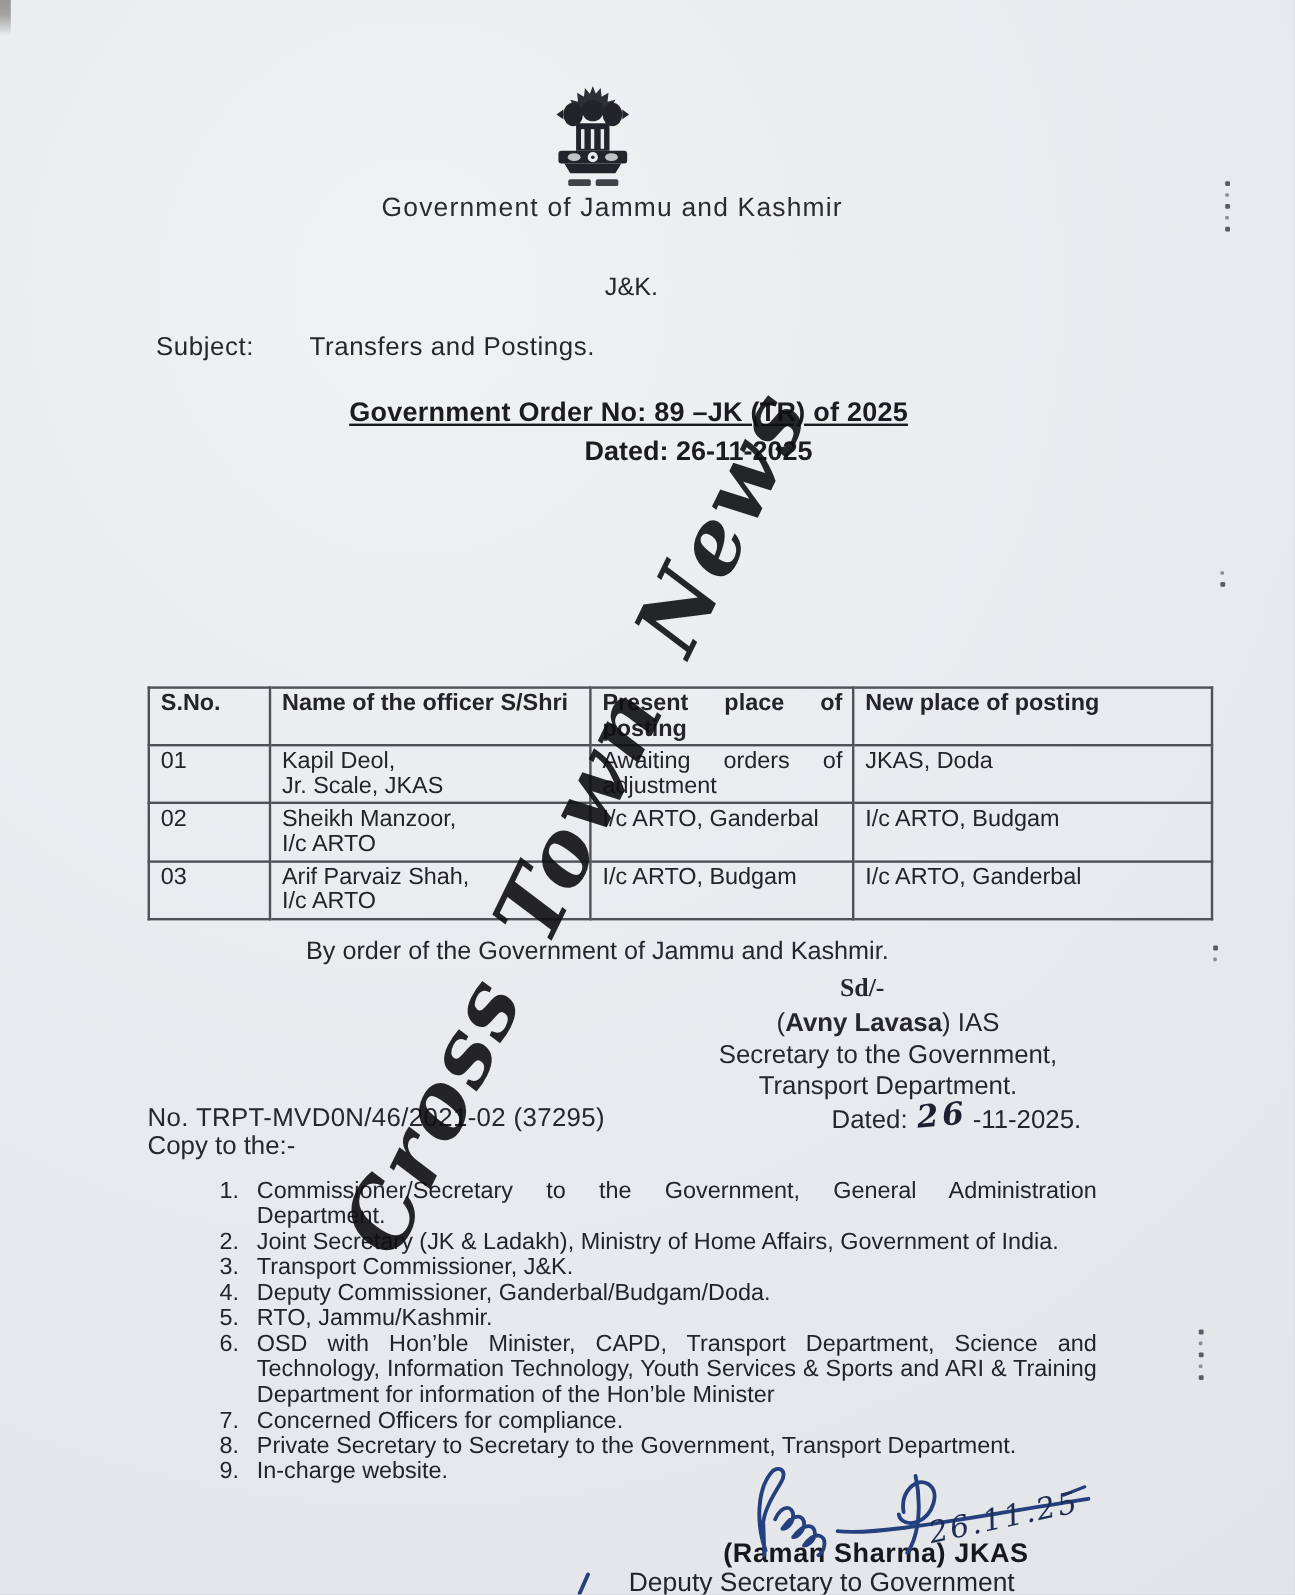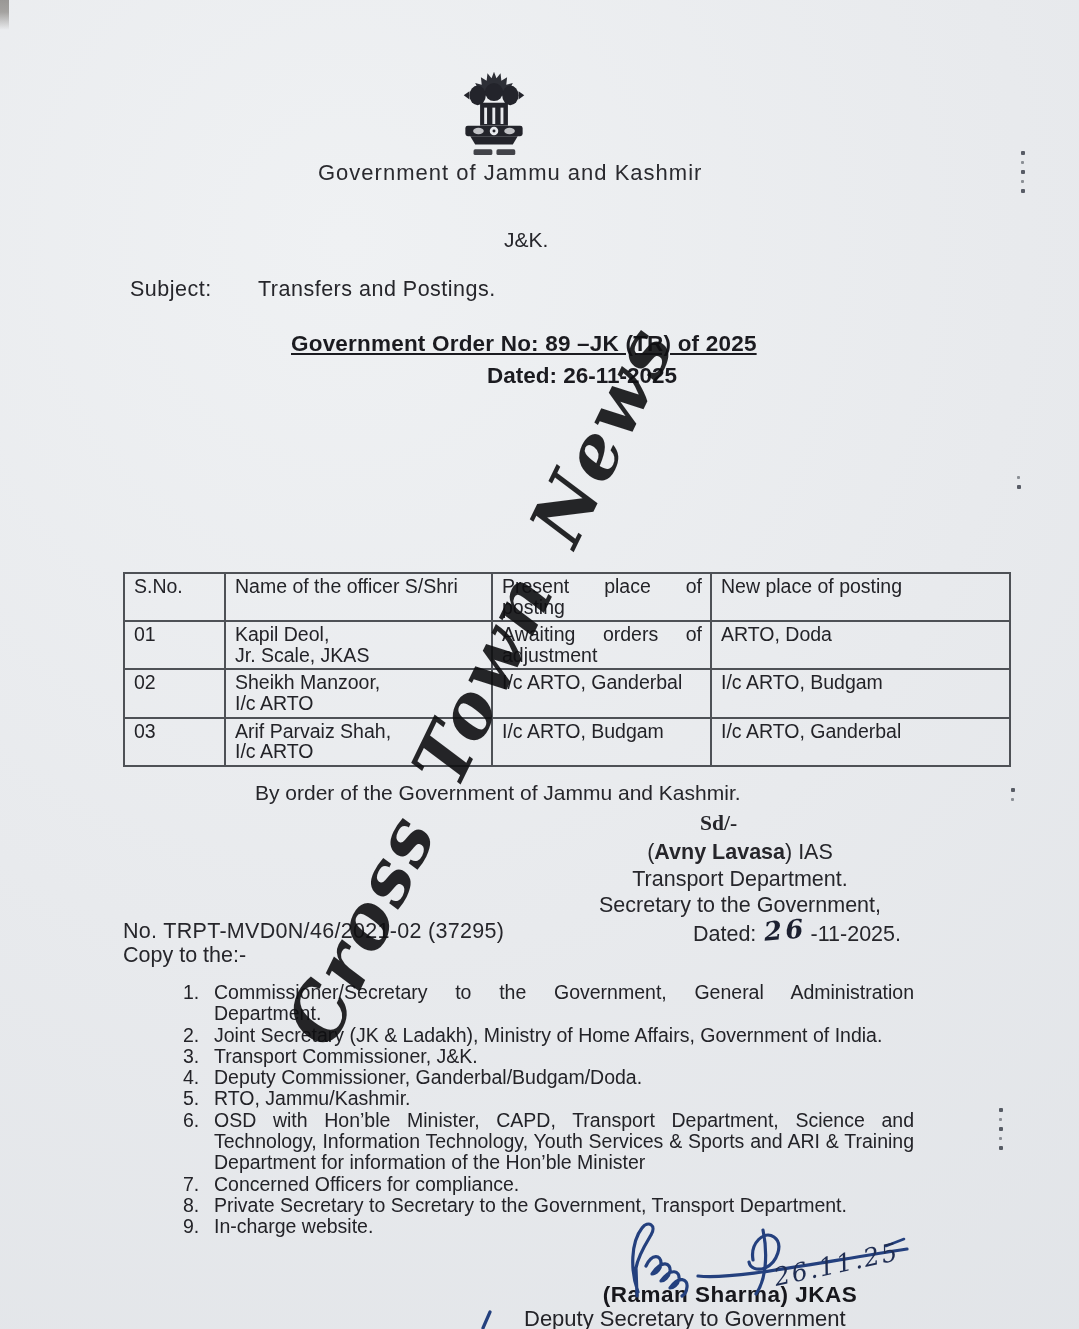--- a/index.html
+++ b/index.html
@@ -22,21 +22,21 @@
   
   .body-par{left:126px;top:420px;width:802px;font-size:21.5px;line-height:37.5px;color:#222227;}
   .jline{text-align:justify;text-align-last:justify;}
   .indent{padding-left:128px;}
   
   .gov-table{position:absolute;left:123px;top:572px;border-collapse:collapse;table-layout:fixed;z-index:10;}
   .gov-table th,.gov-table td{
     border:2px solid #4e5156;vertical-align:top;padding:2px 8px 3px 9px;
     font-size:19.5px;line-height:20.6px;color:#232328;
   }
-  .gov-table th{font-weight:normal;text-align:justify;}
+  .gov-table th{font-weight:bold;text-align:justify;}
   .cell-name{white-space:pre-line;}
   .c-sno{width:82px;} .c-name{width:248px;} .c-present{width:200px;} .c-new{width:280px;}
   
   .by-order{left:255px;top:781px;font-size:21px;}
   .sd-line{left:700px;top:811px;font-size:21.5px;font-family:Liberation Serif, serif;}
   .sig-block{left:565px;top:839px;width:350px;text-align:center;font-size:21.5px;line-height:26.5px;}
   
   .ref-line{left:123px;top:919px;font-size:21.5px;letter-spacing:.3px;}
   .dated-line{left:693px;top:917px;font-size:21.5px;}
   .hand-day{
@@ -137,21 +137,21 @@
       <th class="c-sno">S.No.</th>
       <th class="c-name">Name of the officer S/Shri</th>
       <th class="c-present">Present place of posting</th>
       <th class="c-new">New place of posting</th>
     </tr>
     <tr>
       <td>01</td>
       <td class="cell-name">Kapil Deol,
 Jr. Scale, JKAS</td>
       <td style="text-align:justify;">Awaiting orders of adjustment</td>
-      <td>ARTO, Doda</td>
+      <td>JKAS, Doda</td>
     </tr>
     <tr>
       <td>02</td>
       <td class="cell-name">Sheikh Manzoor,
 I/c ARTO</td>
       <td>I/c ARTO, Ganderbal</td>
       <td>I/c ARTO, Budgam</td>
     </tr>
     <tr>
       <td>03</td>
@@ -160,22 +160,22 @@
       <td>I/c ARTO, Budgam</td>
       <td>I/c ARTO, Ganderbal</td>
     </tr>
   </tbody>
     </table>
 
   <div class="abs by-order">By order of the Government of Jammu and Kashmir.</div>
   <div class="abs sd-line b">Sd/-</div>
   <div class="abs sig-block">
     <div><span>(</span><span class="b">Avny Lavasa</span><span>) IAS</span></div>
+    <div>Secretary to the Government,</div>
     <div>Transport Department.</div>
-    <div>Secretary to the Government,</div>
   </div>
 
   <div class="abs ref-line">No. TRPT-MVD0N/46/2021-02 (37295)</div>
   <div class="abs dated-line">
     <span>Dated:</span><span class="hand-day">26</span><span>-11-2025.</span>
   </div>
 
   <div class="abs copy-label">Copy to the:-</div>
   <div class="abs copylist">
     <div class="citem">

